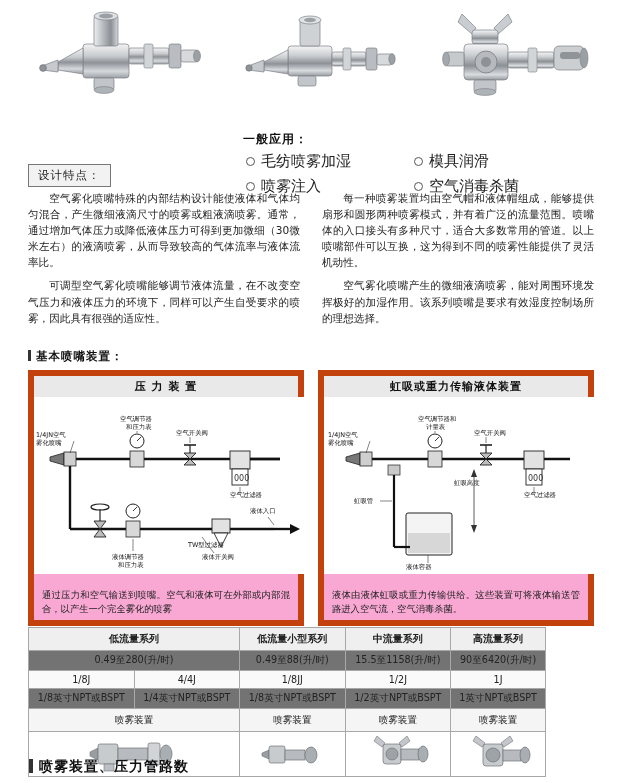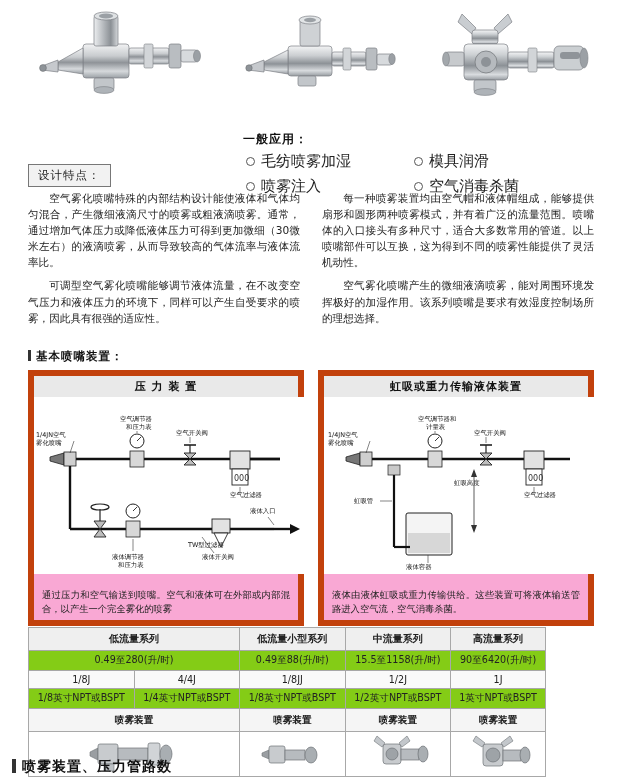--- a/index.html
+++ b/index.html
@@ -80,31 +80,31 @@
     font-size:9.3px;line-height:1.45;color:#222;text-align:justify;
   }
 
   
   .tbl{
     position:absolute;left:28px;top:627px;width:518px;
     border-collapse:collapse;font-size:9.6px;color:#222;
   }
   .tbl td{
     border:1px solid #a8a8a8;text-align:center;padding:3px 2px;
-    background:#84cc16;
+    background:#737373;
   }
   .tbl tr.head td{background:#efefef;font-weight:bold;font-size:10px;padding:4px 2px;}
   .tbl td.sub{background:#fafafa;}
-  .tbl tr.nz td{height:16px;font-weight:bold;background:#f5f5f5;}
+  .tbl tr.nz td{height:16px;font-weight:normal;background:#f5f5f5;}
   .tbl tr.pic td{height:44px;padding:0;background:#fff;}
   .nzcell{display:flex;align-items:center;justify-content:center;height:44px;}
 
   
   .bottom{
-    position:absolute;left:12px;top:758px;
+    position:absolute;left:29px;top:758px;
     font-size:14px;font-weight:bold;color:#111;letter-spacing:1px;
     overflow:hidden;height:22px;
   }
   .bottom .bar{
     display:inline-block;width:4px;height:14px;background:#333;margin-right:6px;vertical-align:-2px;
   }
 </style>
 </head>
 <body>
 

